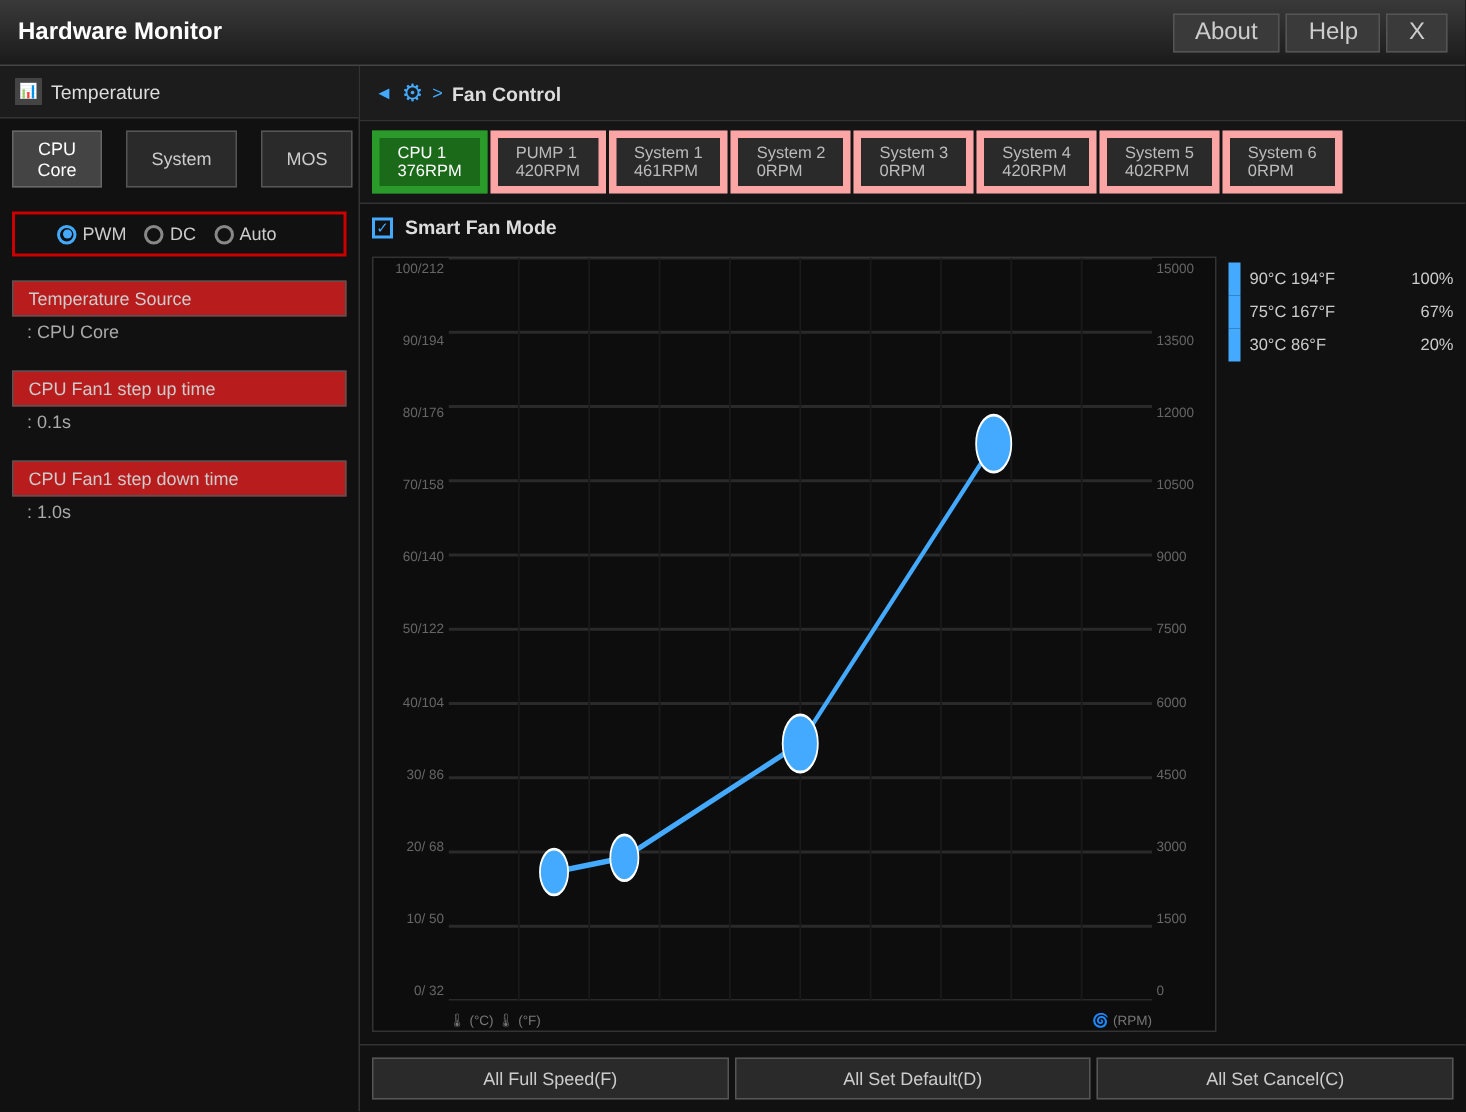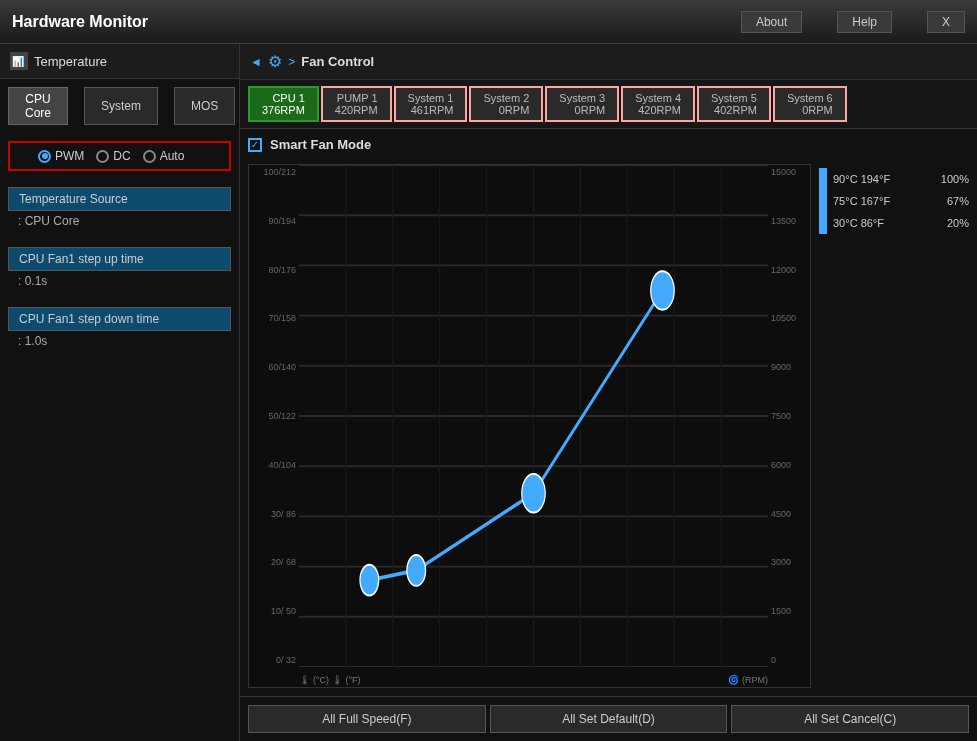--- a/index.html
+++ b/index.html
@@ -29,22 +29,21 @@
     .title-bar-btns {
       display: flex;
       gap: 4px;
     }
     .title-btn {
       background: #3a3a3a;
       border: 1px solid #555;
       color: #ccc;
       padding: 3px 14px;
       cursor: pointer;
-      font-size: 12px;
-      margin-left: 31px;
+      font-size: 16px;
     }
     .main-content {
       display: flex;
       height: calc(741px - 44px);
     }
     .left-panel {
       width: 240px;
       background: #111;
       border-right: 1px solid #333;
       display: flex;
@@ -122,21 +121,21 @@
     .radio-dot {
       width: 6px;
       height: 6px;
       border-radius: 50%;
       background: #4af;
     }
     .info-block {
       margin: 8px;
     }
     .info-label-btn {
-      background: #0c4a6e;
+      background: #b91c1c;
       border: 1px solid #555;
       color: #ccc;
       padding: 4px 10px;
       font-size: 12px;
       width: 100%;
       text-align: left;
     }
     .info-value {
       padding: 3px 10px;
       font-size: 12px;
@@ -169,26 +168,26 @@
     .fan-tabs {
       display: flex;
       flex-wrap: wrap;
       gap: 2px;
       padding: 6px 8px;
       background: #151515;
       border-bottom: 1px solid #333;
     }
     .fan-tab {
       background: #2a2a2a;
-      border: 2px solid #fca5a5;
+      border: 5px solid #fca5a5;
       color: #bbb;
       padding: 4px 12px;
       cursor: pointer;
       font-size: 11px;
-      text-align: right;
+      text-align: left;
       min-width: 70px;
     }
     .fan-tab.active {
       background: #1a6a1a;
       border-color: #2a9a2a;
       color: #fff;
     }
     .fan-tab .tab-name { display: block; }
     .fan-tab .tab-rpm { display: block; font-size: 11px; }
     .smart-fan-header {

